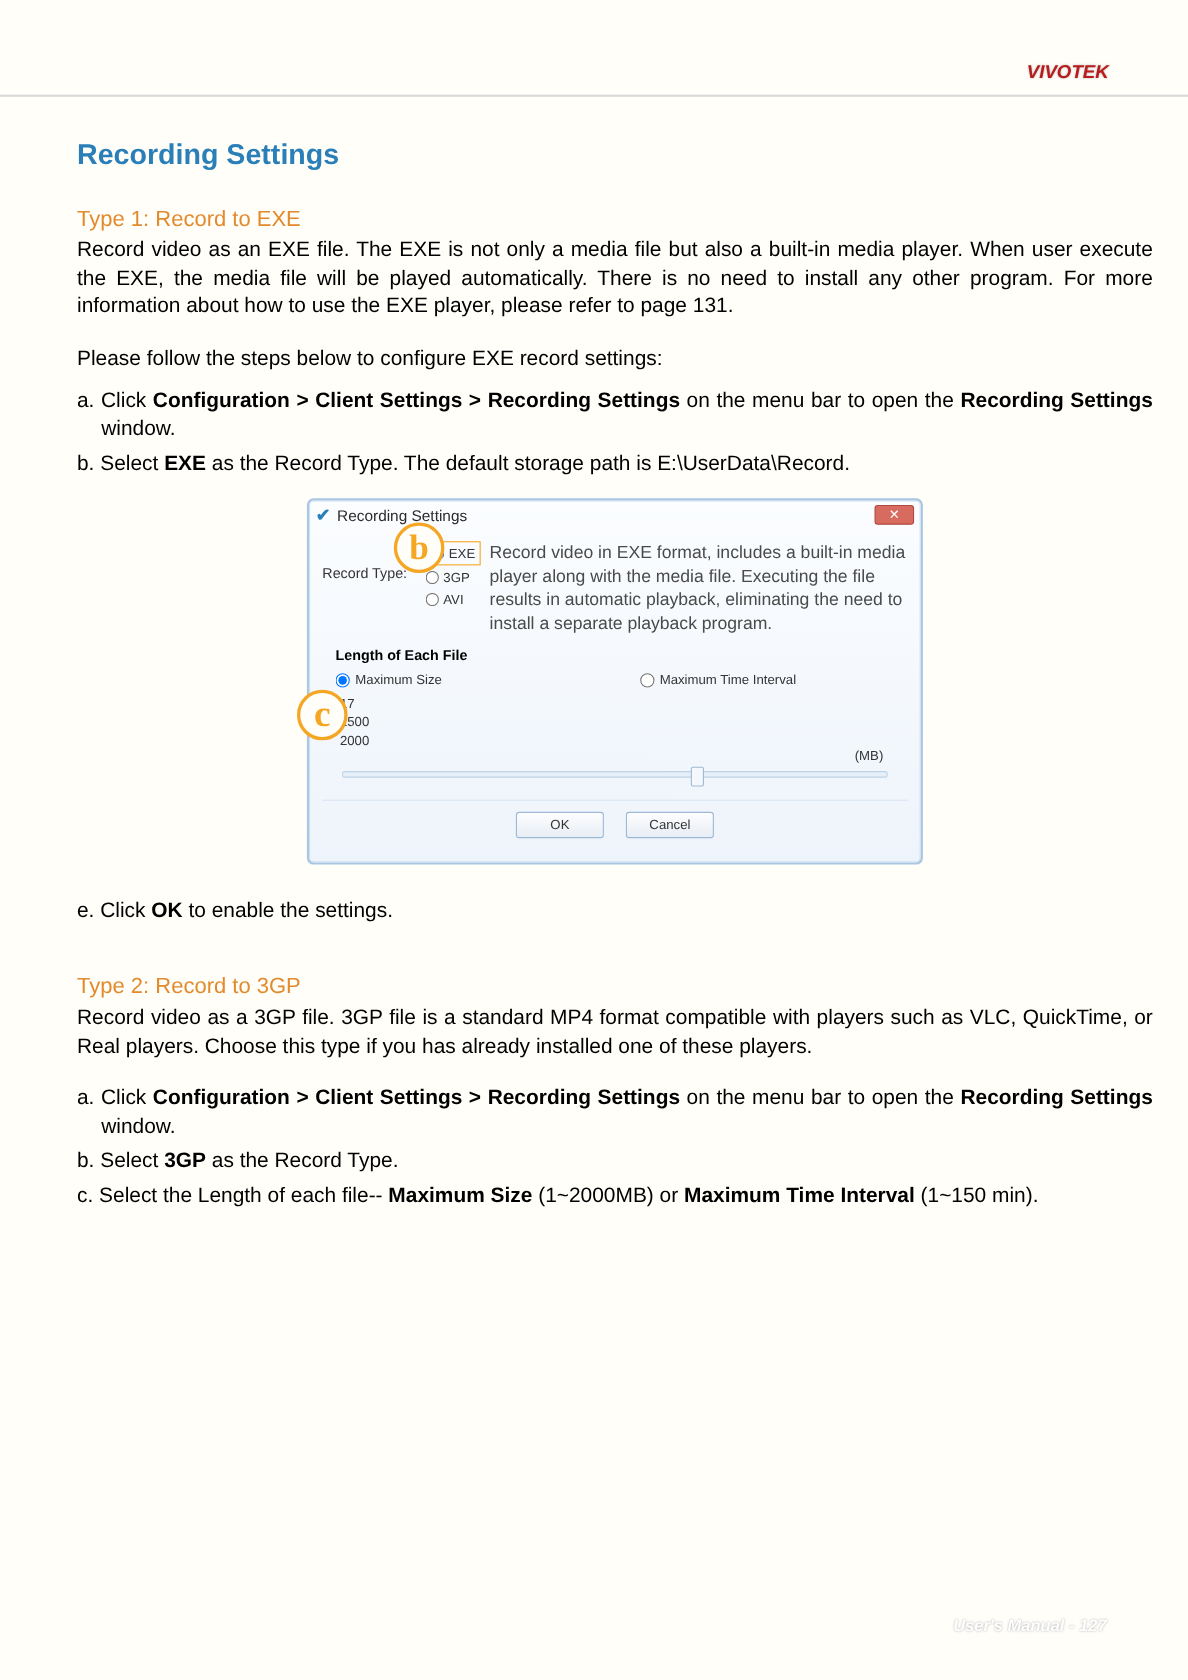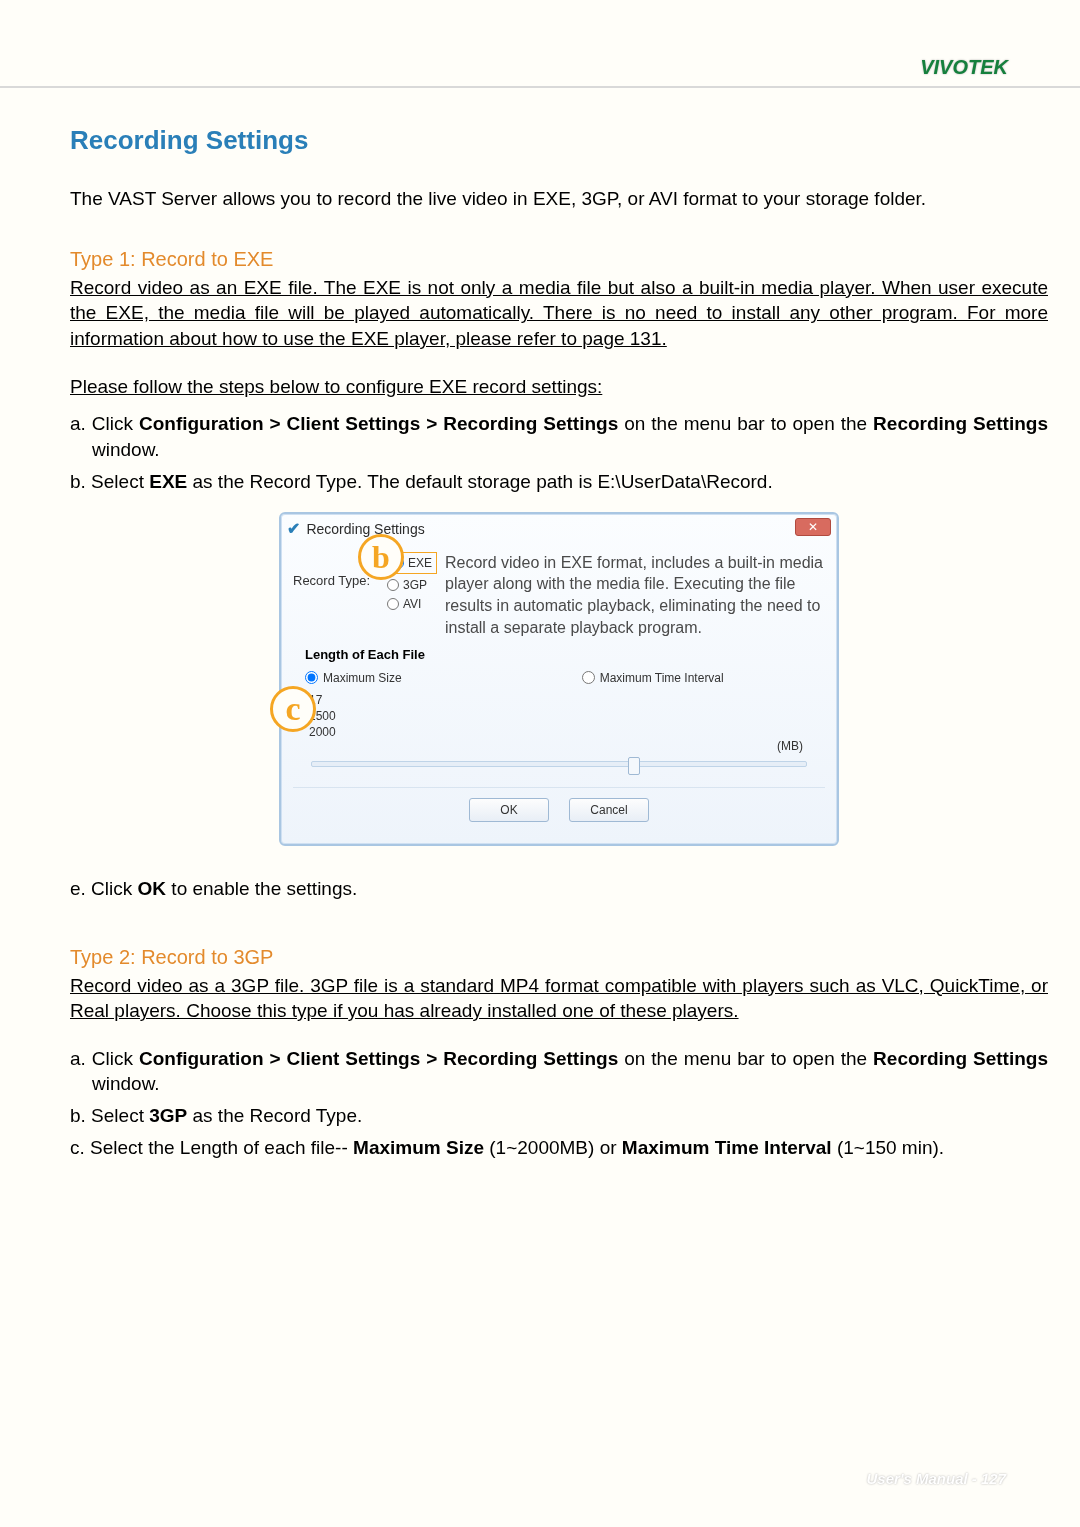--- a/index.html
+++ b/index.html
@@ -51,21 +51,20 @@
     margin-bottom: 34px;
   }
   .subhead {
     color: #e38a2c;
     font-size: 20px;
     margin-bottom: 2px;
   }
   .para {
     text-align: justify;
     margin-bottom: 22px;
-    text-decoration: underline;
   }
   .steps {
     margin-bottom: 18px;
   }
   .steps .step {
     text-align: justify;
     margin-bottom: 6px;
     padding-left: 22px;
     text-indent: -22px;
   }
@@ -230,24 +229,24 @@
     text-align:center;
   }
   .after-e {
     margin: 8px 0 42px 0;
   }
   
   .brand-top {
     position:absolute;
     right:72px;
     top:56px;
-    color:#15803d;
+    color:#b91c1c;
     font-weight:bold;
     font-style:italic;
-    font-size:20px;
+    font-size:17px;
     text-shadow:0 0 2px #aaa;
   }
   .footer-txt{
     position:absolute;
     bottom:40px;
     right:74px;
     color:#ffffff;
     font-style:italic;
     font-size:15px;
     text-shadow:0 0 2px #aaa;
@@ -260,21 +259,20 @@
 <div class="page">
   <div class="header-spacer">
     <span class="brand-top">VIVOTEK</span>
   </div>
   <div class="topline"></div>
 
   <div class="content">
 
     <div class="h-title">Recording Settings</div>
 
-    <div class="intro">The VAST Server allows you to record the live video in EXE, 3GP, or AVI format to your storage folder.</div>
 
     <div class="subhead">Type 1: Record to EXE</div>
     <div class="para">Record video as an EXE file. The EXE is not only a media file but also a built-in media player. When user execute the EXE, the media file will be played automatically. There is no need to install any other program. For more information about how to use the EXE player, please refer to page 131.</div>
     <div class="para" style="margin-bottom:12px">Please follow the steps below to configure EXE record settings:</div>
 
     <div class="steps">
       <div class="step">
         <span>a. Click </span><span class="b">Configuration &gt; Client Settings &gt; Recording Settings</span><span> on the menu bar to open the </span><span class="b">Recording Settings</span><span> window.</span>
       </div>
       <div class="step">

